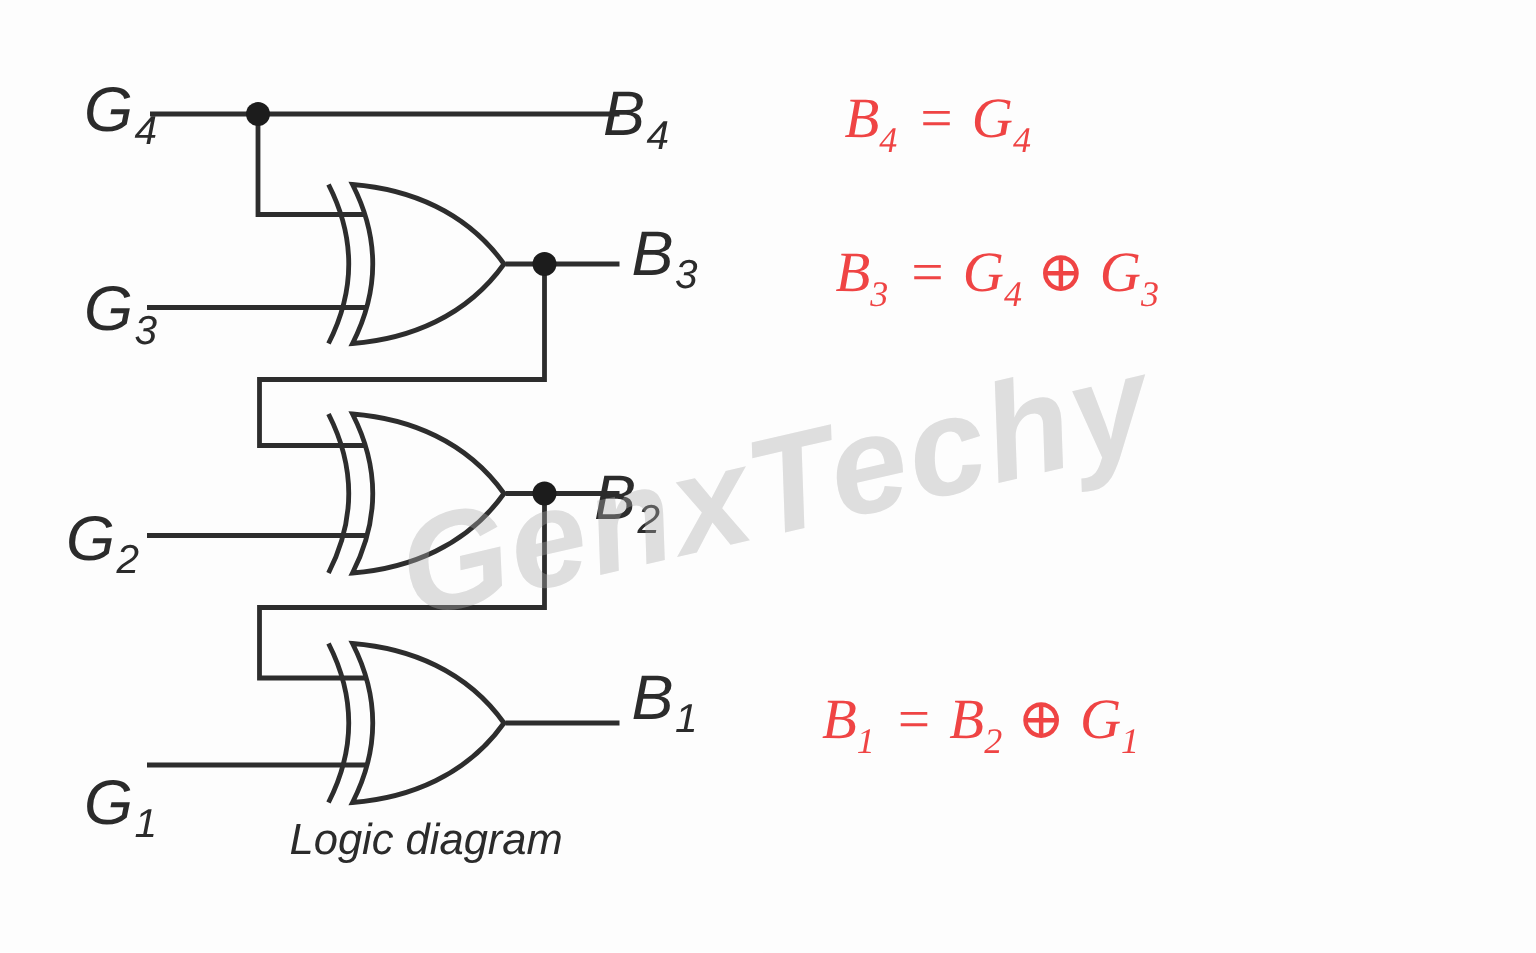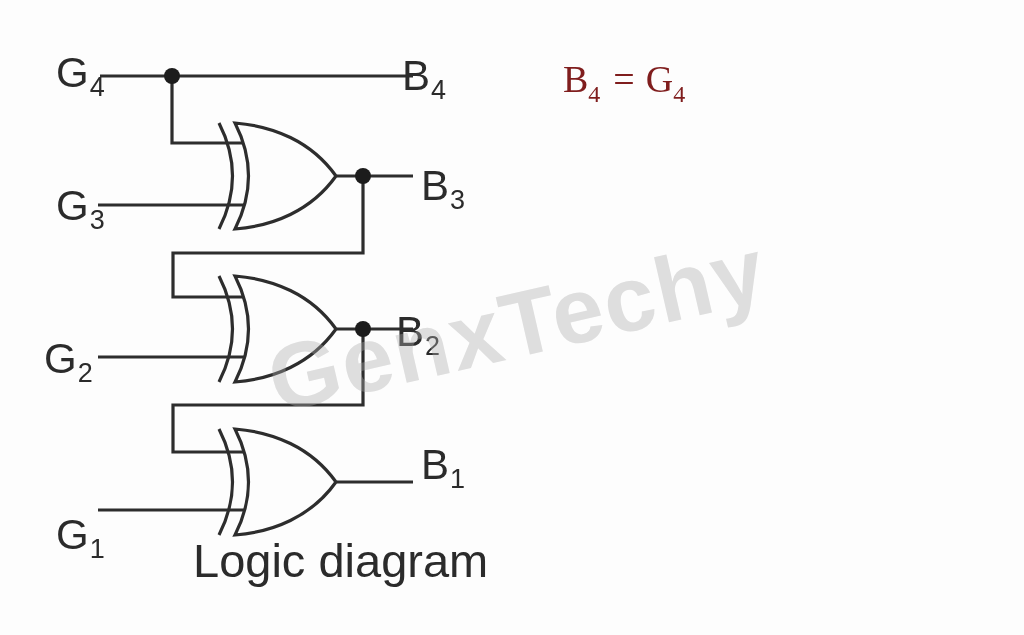--- a/index.html
+++ b/index.html
@@ -2,45 +2,46 @@
 <html><head>
 <meta charset="utf-8">
 <style>
   html,body{margin:0;padding:0;}
   .stage{
     position:relative;
     width:1024px;height:635px;
     background:#fdfdfd;
     overflow:hidden;
     font-family:"Liberation Sans", sans-serif;
+    font-style:italic;
   }
   svg{position:absolute;left:0;top:0;}
   
   .lbl{
     position:absolute;
     font-size:42px;line-height:42px;
     color:#2b2b2b;
     white-space:nowrap;
   }
   .lbl sub{
     font-size:27px;line-height:27px;
     vertical-align:-9px;margin-left:1px;
   }
   
   .caption{
     position:absolute;
-    font-size:47px;line-height:35px;
+    font-size:29px;line-height:35px;
     color:#2b2b2b;white-space:nowrap;
   }
   
   .eq{
     position:absolute;
     font-family:"Liberation Serif","DejaVu Serif",serif;
     font-size:38px;line-height:38px;
-    color:#7f1d1d;white-space:nowrap;
+    color:#ef4444;white-space:nowrap;
   }
   .eq sub{
     font-size:24px;line-height:24px;
     vertical-align:-10px;
   }
   .eq .eqs{margin:0 11px 0 13px;}
   .eq .op{margin:0 10px;}
   
   .watermark{
     position:absolute;
@@ -102,25 +103,31 @@
       <circle cx="363" cy="329" r="8"></circle>
     </g>
   </svg>
 
   <div class="lbl" style="left:56px;top:52px"><span>G</span><sub>4</sub></div>
   <div class="lbl" style="left:56px;top:185px"><span>G</span><sub>3</sub></div>
   <div class="lbl" style="left:44px;top:338px"><span>G</span><sub>2</sub></div>
   <div class="lbl" style="left:56px;top:514px"><span>G</span><sub>1</sub></div>
 
   <div class="lbl" style="left:402px;top:55px"><span>B</span><sub>4</sub></div>
-  <div class="lbl" style="left:421px;top:165px"><span>B</span><sub>3</sub></div>
+  <div class="lbl" style="left:421px;top:148px"><span>B</span><sub>3</sub></div>
   <div class="lbl" style="left:396px;top:311px"><span>B</span><sub>2</sub></div>
   <div class="lbl" style="left:421px;top:444px"><span>B</span><sub>1</sub></div>
 
   <div class="caption" style="left:193px;top:543px">Logic diagram</div>
 
   <div class="eq" style="left:563px;top:60px">
     <span>B</span><sub>4</sub><span class="eqs">=</span><span>G</span><sub>4</sub><span class="op"></span><span></span><sub></sub>
   </div>
+  <div class="eq" style="left:557px;top:163px">
+    <span>B</span><sub>3</sub><span class="eqs">=</span><span>G</span><sub>4</sub><span class="op">⊕</span><span>G</span><sub>3</sub>
+  </div>
+  <div class="eq" style="left:548px;top:461px">
+    <span>B</span><sub>1</sub><span class="eqs">=</span><span>B</span><sub>2</sub><span class="op">⊕</span><span>G</span><sub>1</sub>
+  </div>
 
   <div class="watermark">GenxTechy</div>
 
 </div>
 
 </body></html>

